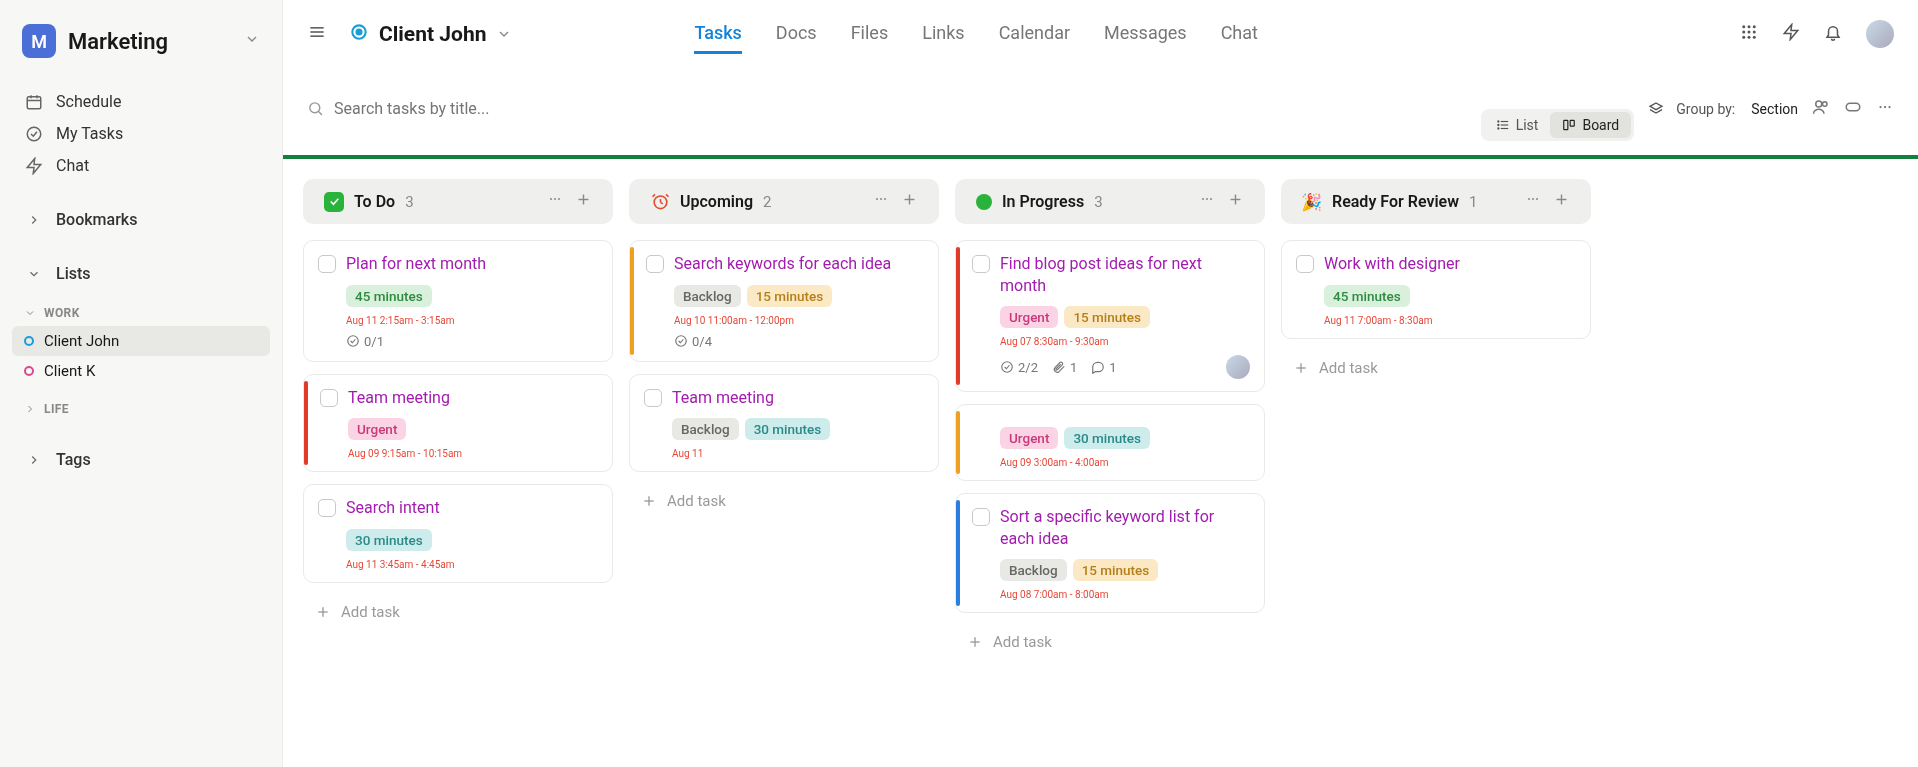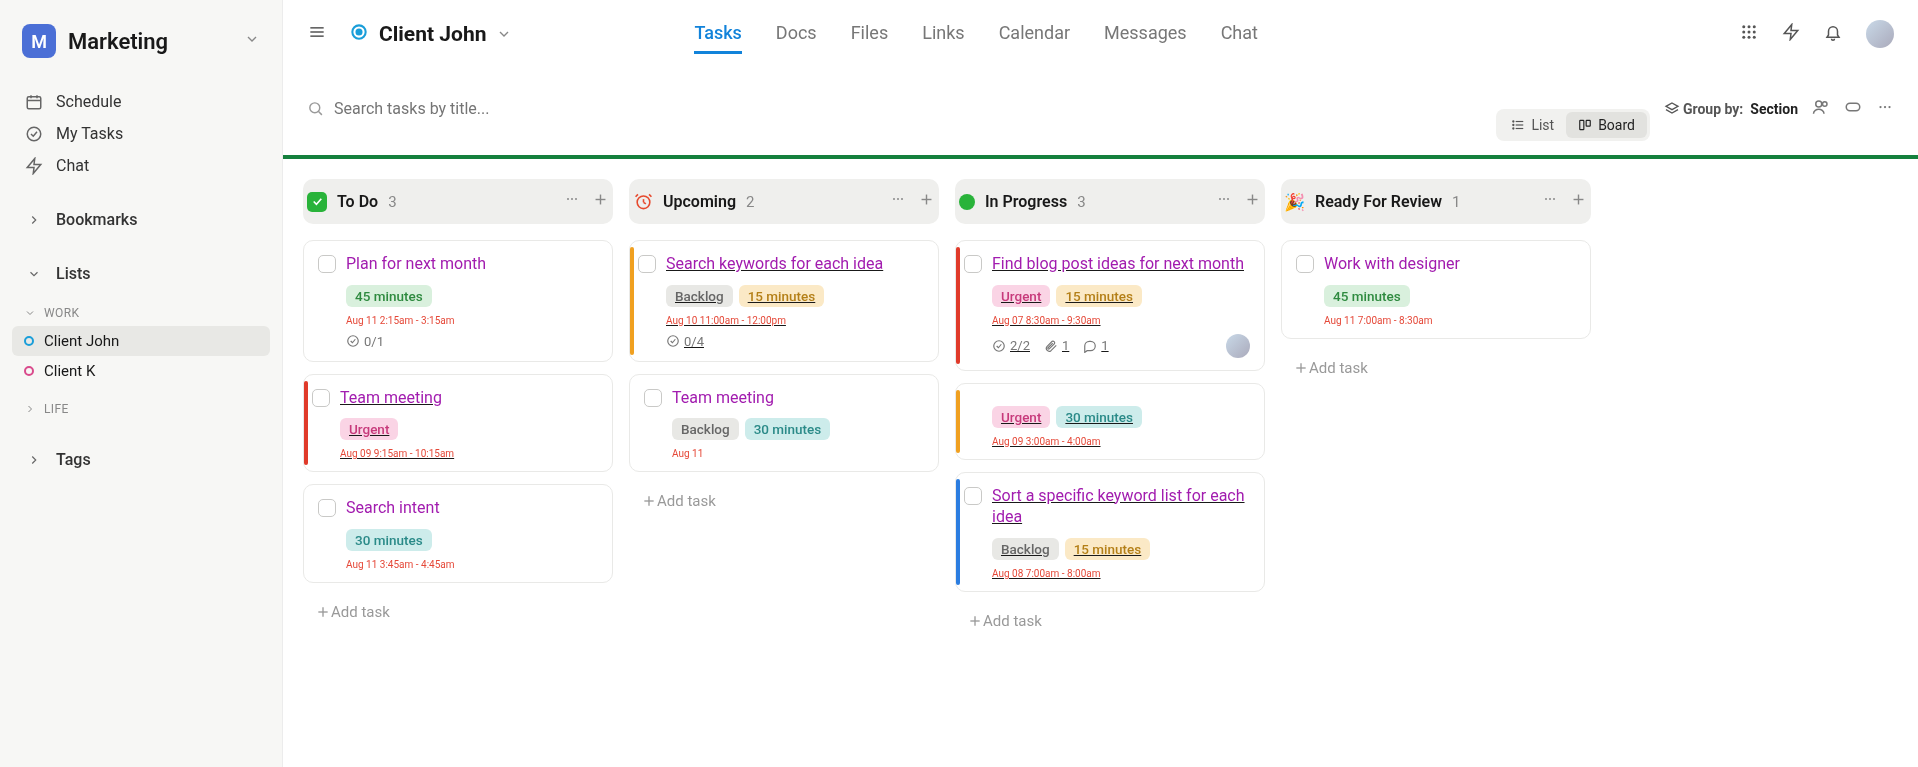--- a/index.html
+++ b/index.html
@@ -9,21 +9,21 @@
 
 .sidebar { width:283px; background:#f7f7f5; border-right:1px solid #ececec; display:flex; flex-direction:column; padding:18px 12px; }
 .ws-header { display:flex; align-items:center; gap:12px; padding:6px 10px; cursor:pointer; }
 .ws-badge { width:34px; height:34px; border-radius:8px; background:#4b6fd6; color:#fff; display:flex; align-items:center; justify-content:center; font-weight:600; font-size:18px; }
 .ws-name { font-size:22px; font-weight:600; flex:1; }
 .ws-caret { color:#888; }
 .side-sec { margin-top:22px; }
 .side-item { display:flex; gap:12px; padding:6px 12px; border-radius:6px; cursor:pointer; font-size:16px; color:#333; }
 .side-item.heading { font-weight:500; font-size:16px; }
 .side-item .icon { width:20px; height:20px; display:flex; align-items:center; justify-content:center; color:#666; }
-.side-sub-label { font-size:12px; letter-spacing:.4px; color:#888; padding:6px 12px; display:flex; align-items:center; gap:8px; cursor:pointer; }
+.side-sub-label { font-size:12px; letter-spacing:.4px; color:#888; padding:6px 12px; display:flex; align-items:center; gap:8px; cursor:pointer;font-weight:bold; }
 .list-item { display:flex; align-items:center; gap:10px; padding:6px 12px; border-radius:6px; cursor:pointer; font-size:15px; }
 .list-item.active { background:#e8e8e5; }
 .dot { width:10px; height:10px; border:2px solid; border-radius:50%; }
 
 
 .main { flex:1; display:flex; flex-direction:column; overflow:hidden; }
 .topbar { display:flex; align-items:center; padding:14px 24px; gap:22px; }
 .hamburger { color:#666; cursor:pointer; }
 .proj-title { display:flex; align-items:center; gap:10px; font-size:21px; font-weight:700; cursor:pointer; }
 .proj-target { color:#1a9ed9; }
@@ -33,53 +33,53 @@
 .topbar-right { margin-left:auto; display:flex; align-items:center; gap:24px; color:#555; }
 .top-icon { cursor:pointer; }
 .avatar { width:28px; height:28px; border-radius:50%; background:linear-gradient(135deg,#c9d9e8,#aab); }
 
 .toolbar { display:flex; align-items:center; padding:8px 24px 14px; gap:14px; border-bottom:4px solid #15803d; }
 .search-wrap { display:flex; align-items:center; gap:10px; color:#999; flex:1; }
 .search-wrap input { border:none; outline:none; font-size:16px; width:300px; background:transparent; }
 .view-toggle { display:flex; background:#f1f1ef; border-radius:8px; padding:3px;margin-top:33px; }
 .view-btn { display:flex; align-items:center; gap:6px; padding:5px 12px; border-radius:6px; font-size:14px; cursor:pointer; color:#555; }
 .view-btn.active { background:#e2e2df; color:#222; }
-.groupby { display:flex; align-items:flex-start; gap:3px; font-size:14px; color:#555; cursor:pointer;font-weight:bold; }
+.groupby { display:flex; align-items:flex-start; gap:12px; font-size:14px; color:#555; cursor:pointer; }
 .tb-icon { color:#777; cursor:pointer; }
 
 
 .board { flex:1; display:flex; gap:16px; padding:20px 20px; overflow-x:auto; align-items:flex-start; }
 .column { width:310px; flex-shrink:0; }
-.col-header { background:#efefed; border-radius:10px; padding:12px 4px; display:flex; align-items:center; gap:10px; margin-bottom:16px; }
+.col-header { background:#efefed; border-radius:10px; padding:12px 21px; display:flex; align-items:center; gap:10px; margin-bottom:16px; }
 .col-header .title { font-weight:600; font-size:16px; }
 .col-header .count { color:#888; font-size:15px; }
 .col-actions { margin-left:auto; display:flex; gap:12px; color:#888; }
 .status-icon { width:20px; height:20px; border-radius:5px; display:flex; align-items:center; justify-content:center; }
 .status-icon.todo { background:#29b33a; color:#fff; }
 .status-icon.upcoming { color:#e64a2e; }
 .status-icon.progress { width:16px; height:16px; border-radius:50%; background:#29b33a; }
 .status-icon.review { font-size:17px; }
 .card { background:#fff; border:1px solid #e9e9e7; border-radius:10px; padding:12px 14px 12px 14px; margin-bottom:12px; cursor:pointer; position:relative; }
-.card.border-left { padding-left:8px;text-decoration:underline; }
+.card.border-left { padding-left:16px; }
 .card .stripe { position:absolute; left:0; top:6px; bottom:6px; width:4px; border-radius:3px; }
 .card-row1 { display:flex; gap:10px; align-items:flex-start; }
 .chk { width:18px; height:18px; border:1.5px solid #c9c9c7; border-radius:5px; flex-shrink:0; margin-top:2px; cursor:pointer; }
 .card-title { font-size:16px; color:#a21caf; line-height:1.35; }
 .chips { display:flex; gap:6px; margin:10px 0 0 28px; flex-wrap:wrap; }
 .chip { font-size:13.5px; padding:3px 9px; border-radius:6px; font-weight:500; }
 .chip.green { background:#d9f0dd; color:#2e8a3f; }
 .chip.teal { background:#cdeceb; color:#2a8a88; }
 .chip.yellow { background:#fbe9c6; color:#b47f17; }
 .chip.pink { background:#fad4e5; color:#c73a7b; }
 .chip.gray { background:#e8e8e5; color:#666; }
 .card-date { color:#e54838; font-size:10px; margin:8px 0 0 28px; }
 .card-meta { display:flex; align-items:center; gap:14px; color:#777; font-size:13px; margin:8px 0 0 28px; }
 .card-meta .meta-item { display:flex; align-items:center; gap:4px; }
 .mini-avatar { width:24px; height:24px; border-radius:50%; background:linear-gradient(135deg,#c9d9e8,#aab); margin-left:auto; }
-.add-task { display:flex; align-items:center; color:#999; font-size:15px; padding:8px 12px; cursor:pointer; }
+.add-task { display:flex; align-items:center; gap:10px; color:#999; font-size:15px; padding:8px 12px; cursor:pointer; }
 </style>
 </head>
 <body>
 
 <aside class="sidebar">
   <div class="ws-header">
     <div class="ws-badge">M</div>
     <div class="ws-name">Marketing</div>
     <span class="ws-caret">
       <svg width="16" height="16" viewBox="0 0 24 24" fill="none" stroke="currentColor" stroke-width="2">

